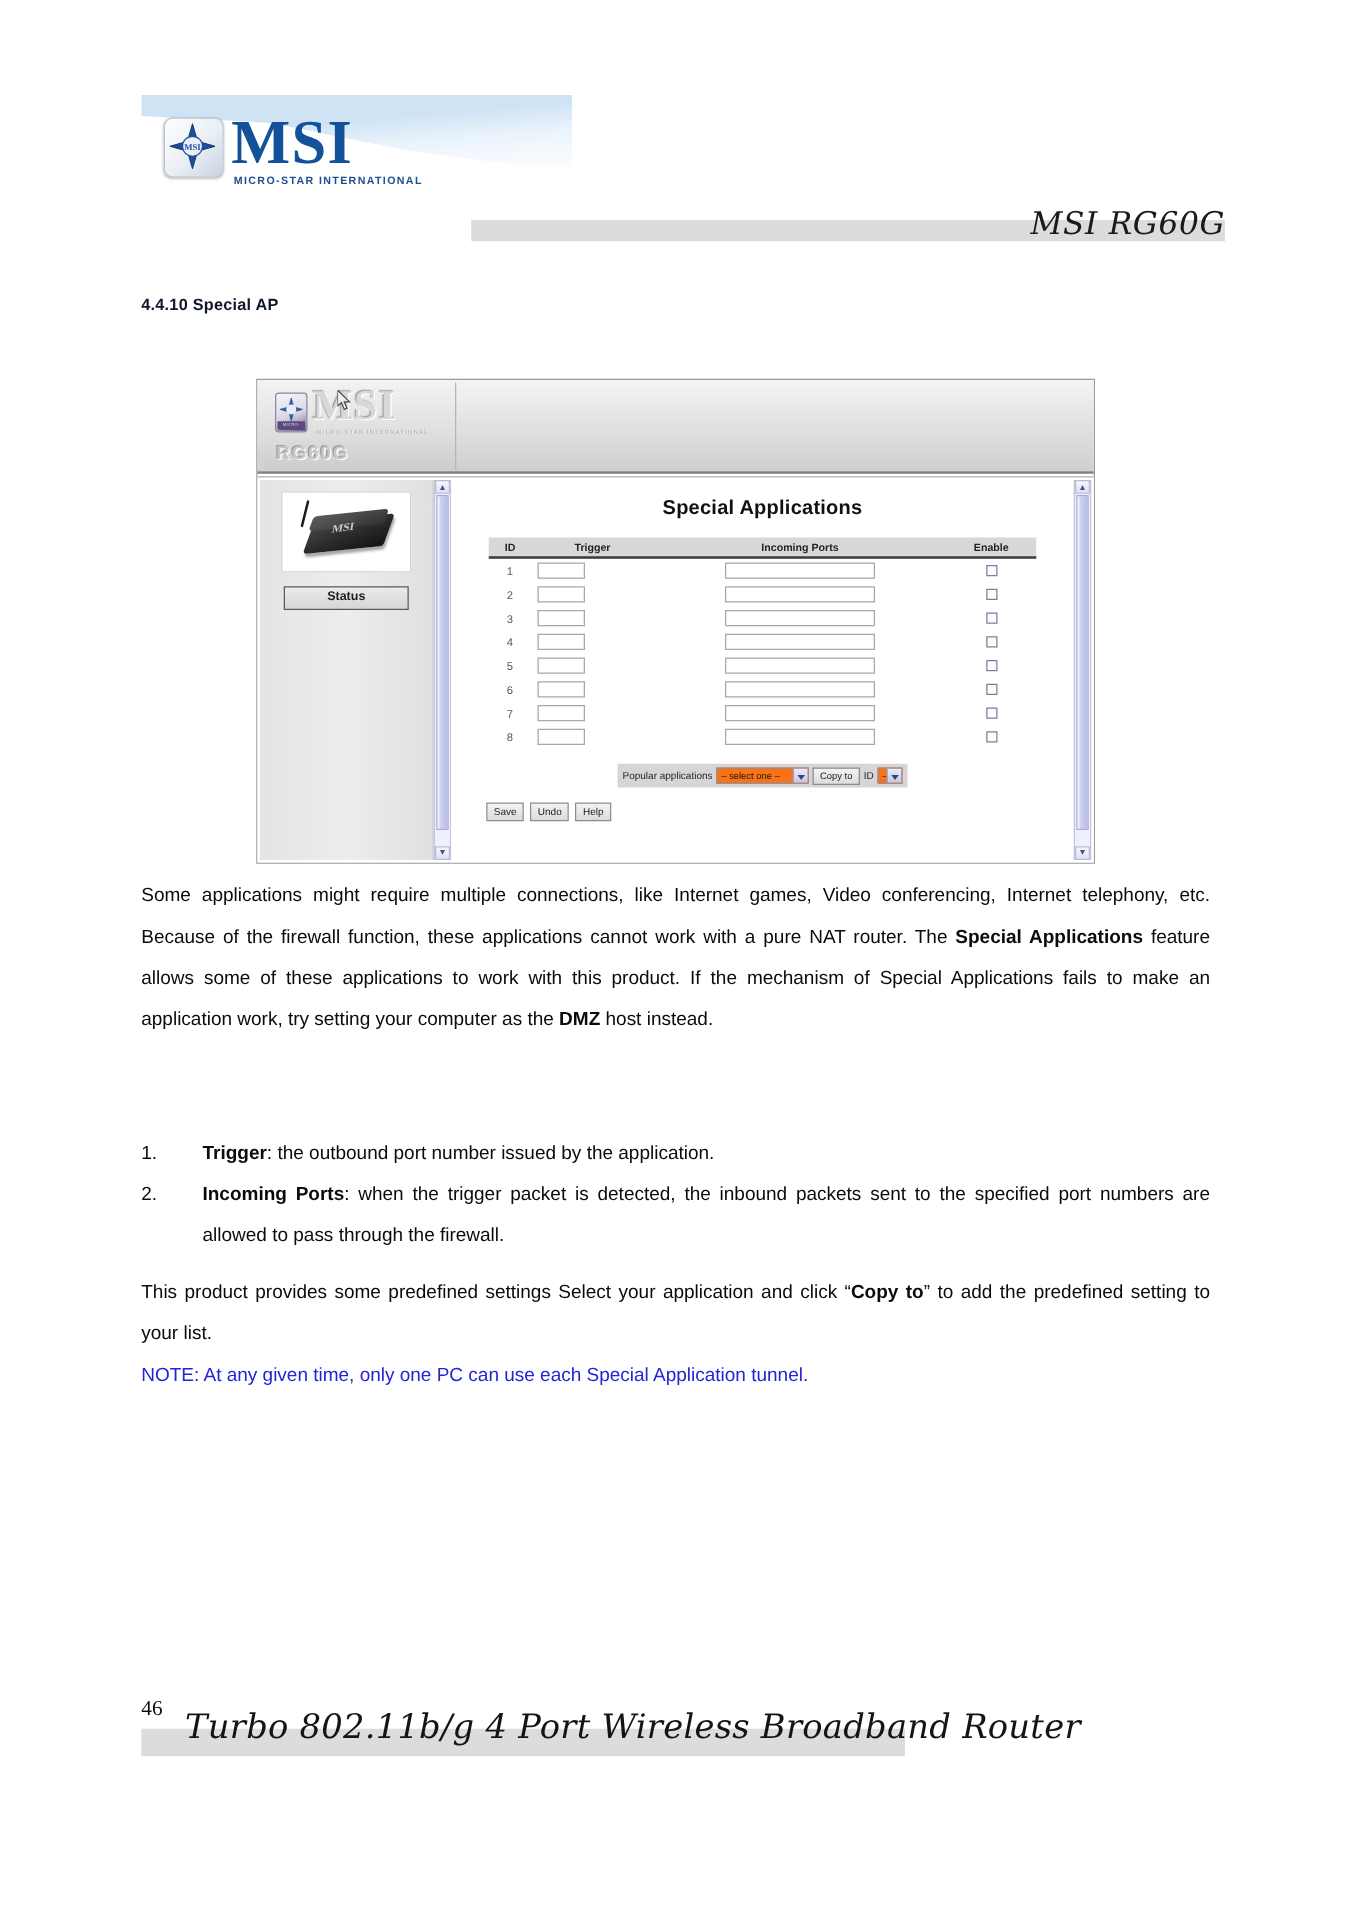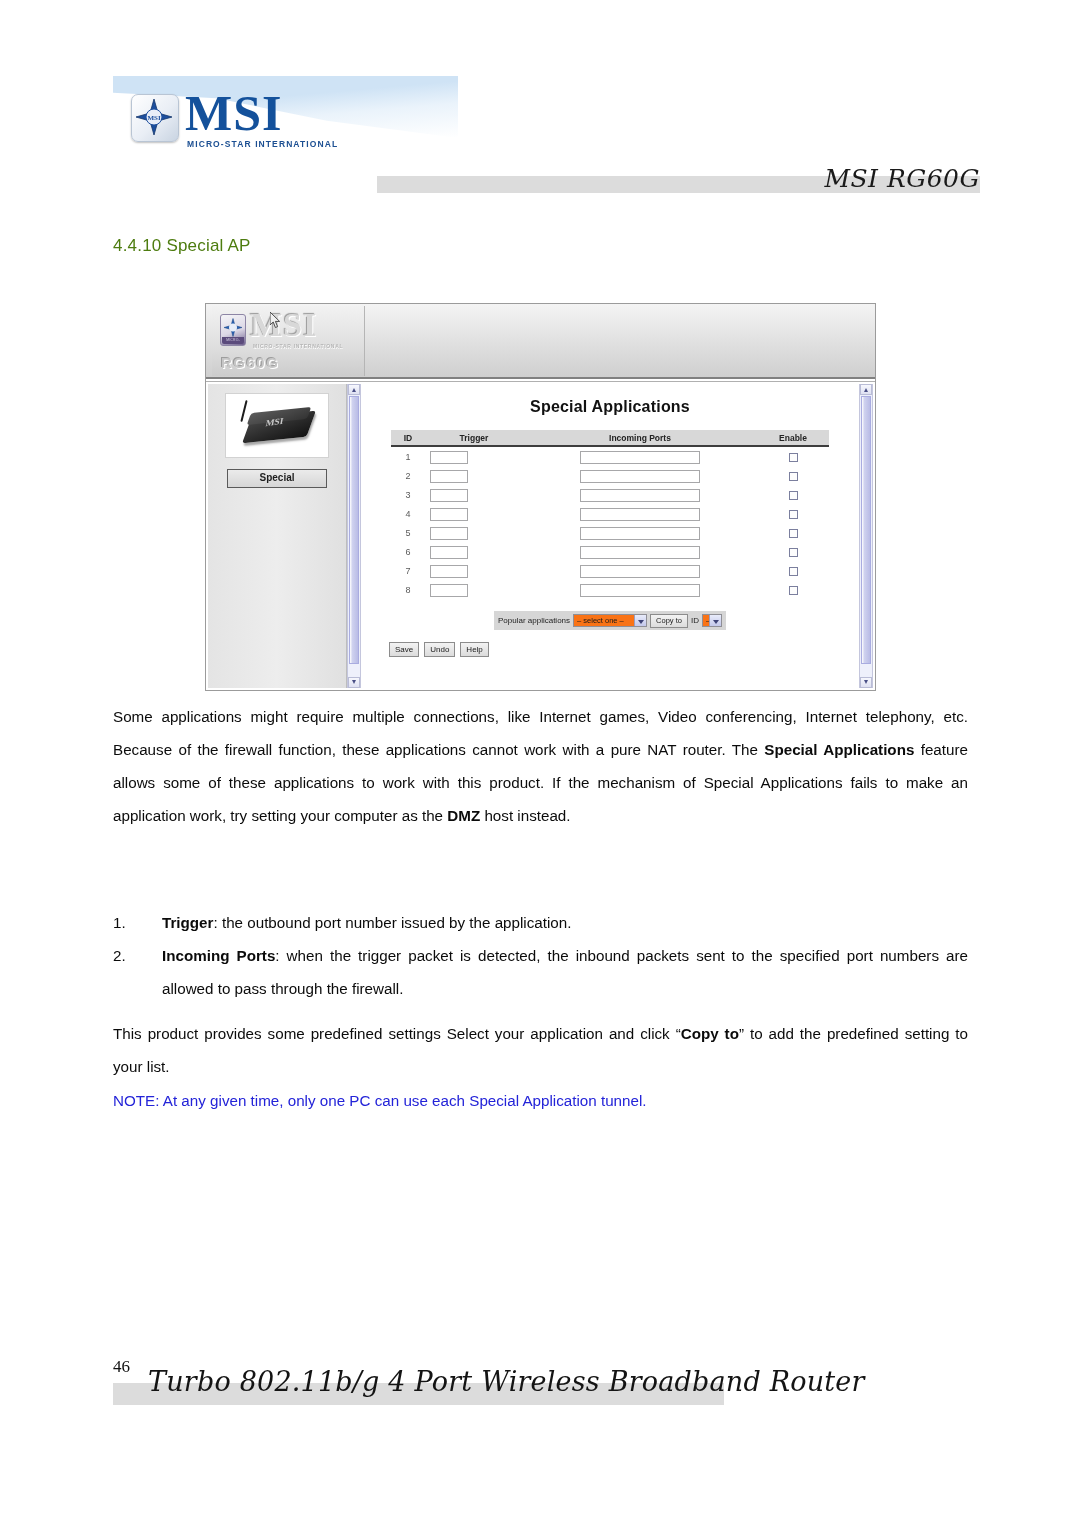--- a/index.html
+++ b/index.html
@@ -80,23 +80,23 @@
     font-size: 25px;
     color: #1a1a1a;
     letter-spacing: .5px;
     white-space: nowrap;
   }
 
   
   #section-heading {
     position: absolute;
     left: 113px; top: 236px;
-    font-size: 17px;
-    font-weight: normal;
-    color: #4d7c0f;
+    font-size: 13px;
+    font-weight: bold;
+    color: #0f172a;
     letter-spacing: .2px;
   }
 
   
   #router-ui {
     position: absolute;
     left: 205px; top: 303px;
     width: 671px; height: 388px;
     background: #ffffff;
     box-sizing: border-box;
@@ -597,21 +597,21 @@
 
   <div class="ru-body">
 
     <div class="ru-sidebar">
       <div class="ru-device">
         <div class="dev-ant"></div>
         <div class="dev-body"></div>
         <div class="dev-top"></div>
         <div class="dev-label">MSI</div>
       </div>
-      <div class="ru-logout">Special</div>
+      <div class="ru-logout">Status</div>
     </div>
 
     <div class="ru-scroll inner">
       <div class="sb-arrow up"></div>
       <div class="sb-thumb"></div>
       <div class="sb-arrow down"></div>
     </div>
 
     <div class="ru-content">
       <div class="ru-page-title">Special Applications</div>

